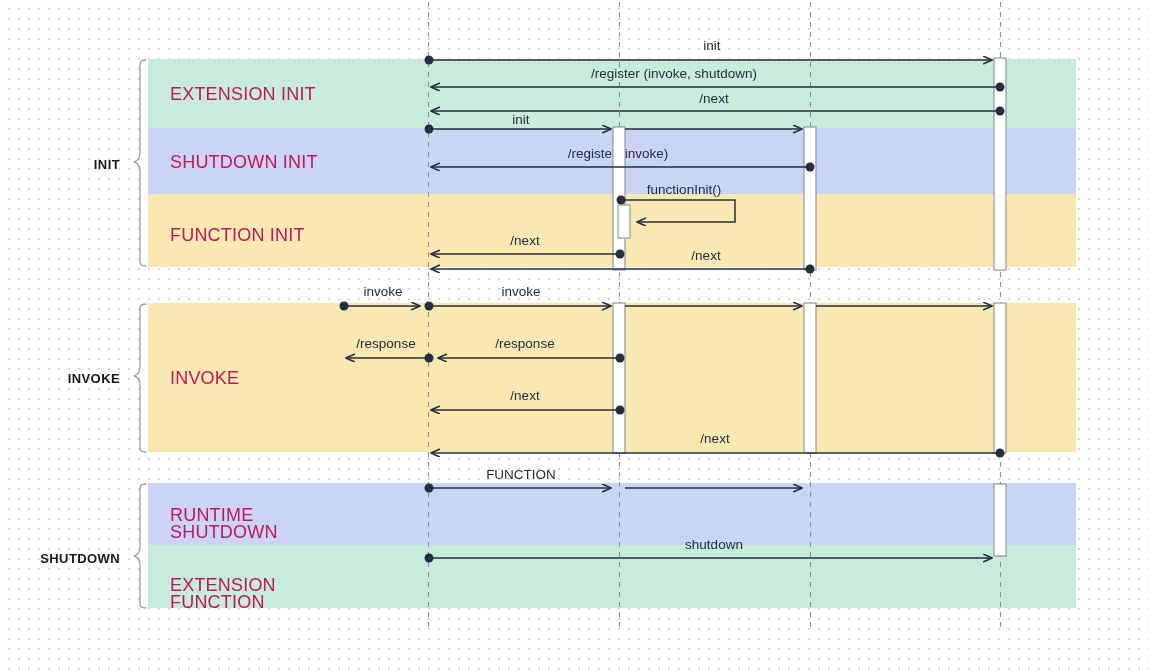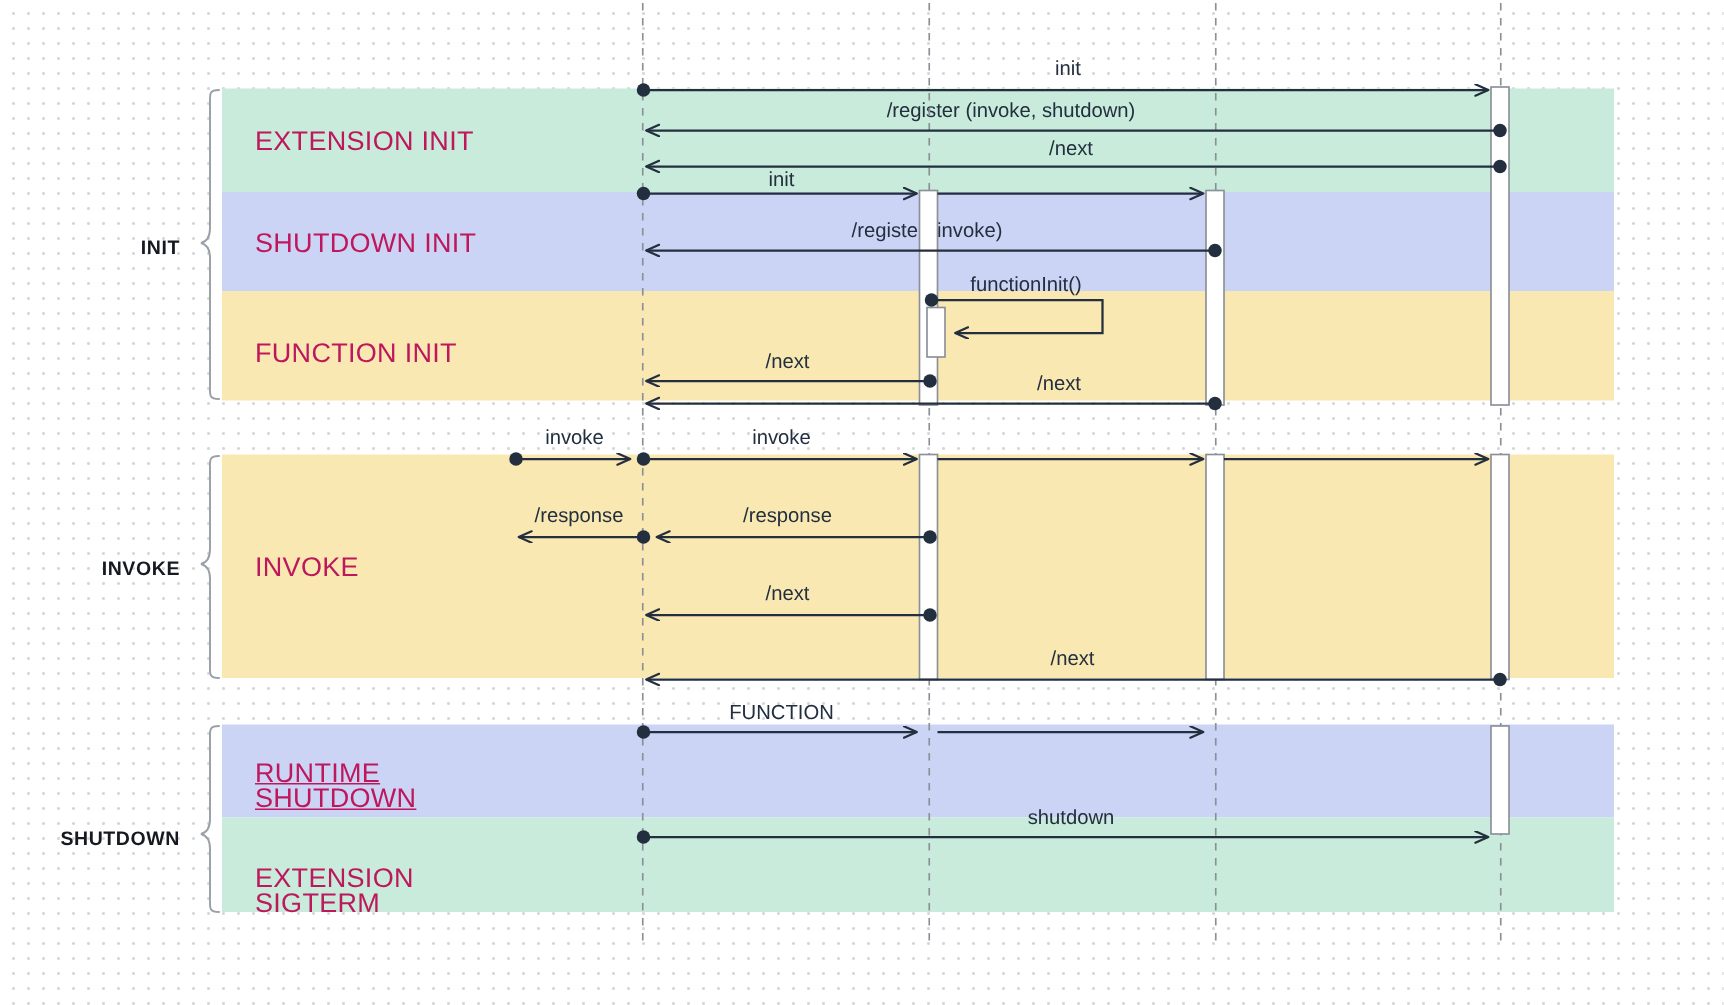--- a/index.html
+++ b/index.html
@@ -50,24 +50,24 @@
   <div class="band" style="left:148px;top:128px;width:928px;height:66px;background:#ccd4f5;"></div>
   <div class="band" style="left:148px;top:194px;width:928px;height:73px;background:#fae8b2;"></div>
   <div class="band" style="left:148px;top:303px;width:928px;height:149px;background:#fae8b2;"></div>
   <div class="band" style="left:148px;top:483px;width:928px;height:62px;background:#ccd4f5;"></div>
   <div class="band" style="left:148px;top:545px;width:928px;height:63px;background:#c8ebdb;"></div>
 
   <div class="band-label" style="left:170px;top:86px;">EXTENSION INIT</div>
   <div class="band-label" style="left:170px;top:154px;">SHUTDOWN INIT</div>
   <div class="band-label" style="left:170px;top:227px;">FUNCTION INIT</div>
   <div class="band-label" style="left:170px;top:370px;">INVOKE</div>
-  <div class="band-label" style="left:170px;top:507px;text-decoration:underline;">RUNTIME
+  <div class="band-label" style="left:170px;top:507px;">RUNTIME
 SHUTDOWN</div>
   <div class="band-label" style="left:170px;top:577px;">EXTENSION
-SIGTERM</div>
+FUNCTION</div>
 
   <div class="group-label" style="left:20px;top:157px;width:100px;">INIT</div>
   <div class="group-label" style="left:20px;top:371px;width:100px;">INVOKE</div>
   <div class="group-label" style="left:0px;top:551px;width:120px;">SHUTDOWN</div>
 
   <div class="msg-label" style="left:712px;top:38px;">init</div>
   <div class="msg-label" style="left:674px;top:66px;">/register (invoke, shutdown)</div>
   <div class="msg-label" style="left:714px;top:91px;">/next</div>
   <div class="msg-label" style="left:521px;top:112px;">init</div>
   <div class="msg-label" style="left:618px;top:146px;">/register (invoke)</div>

